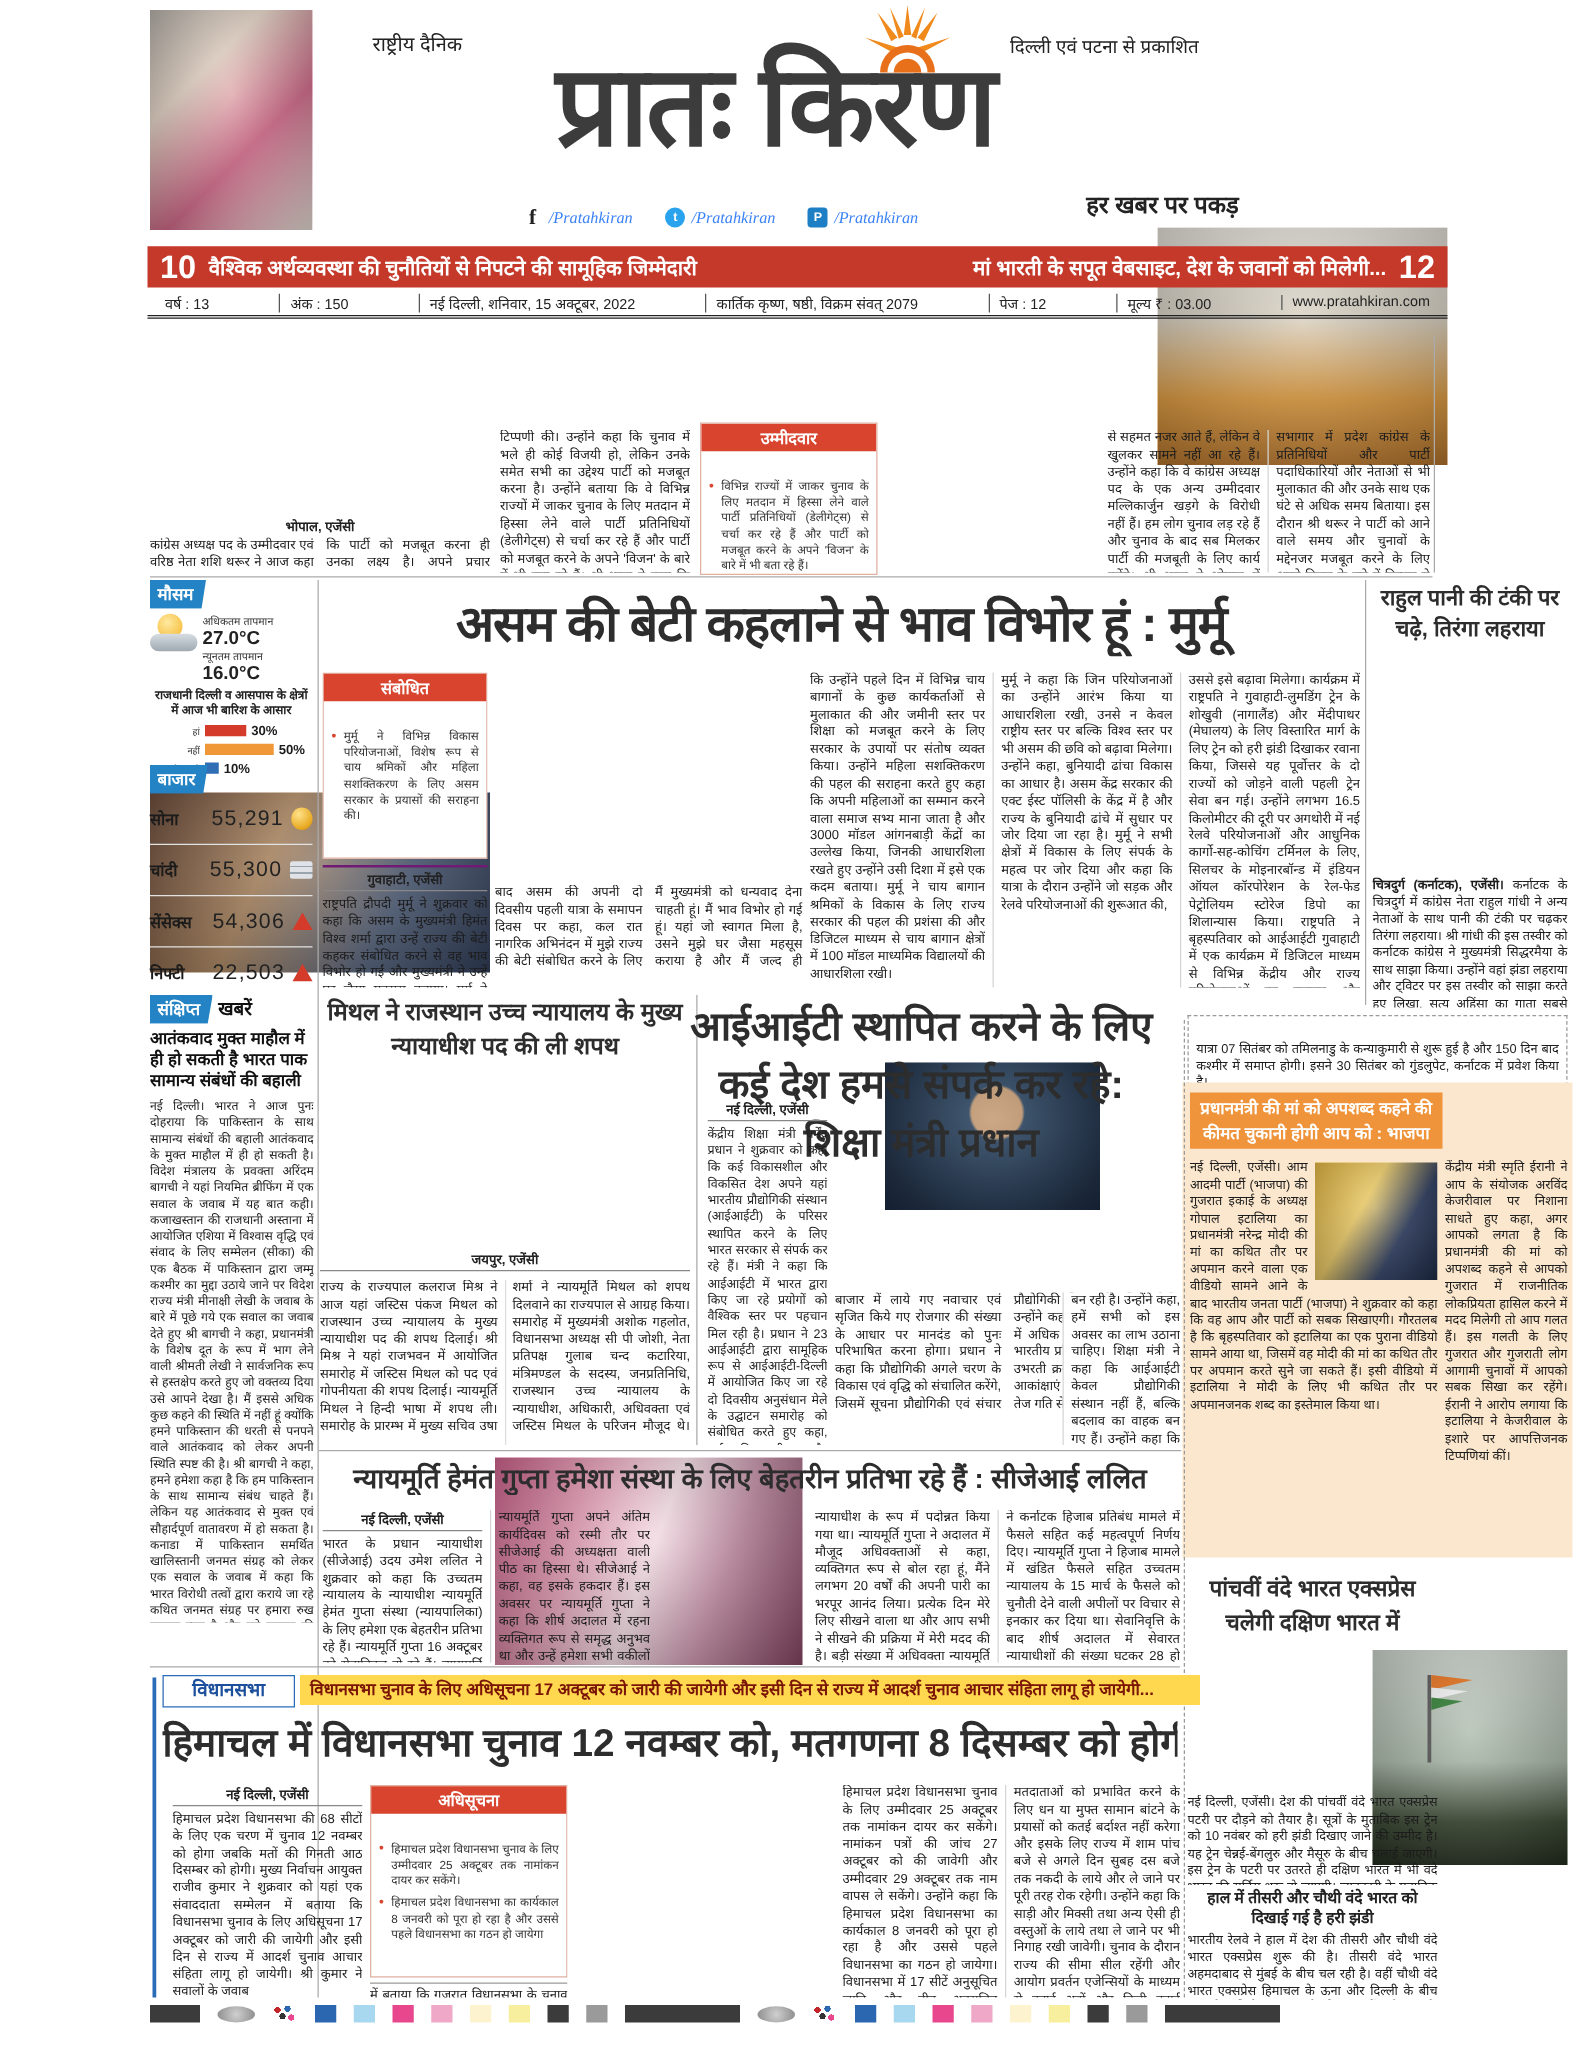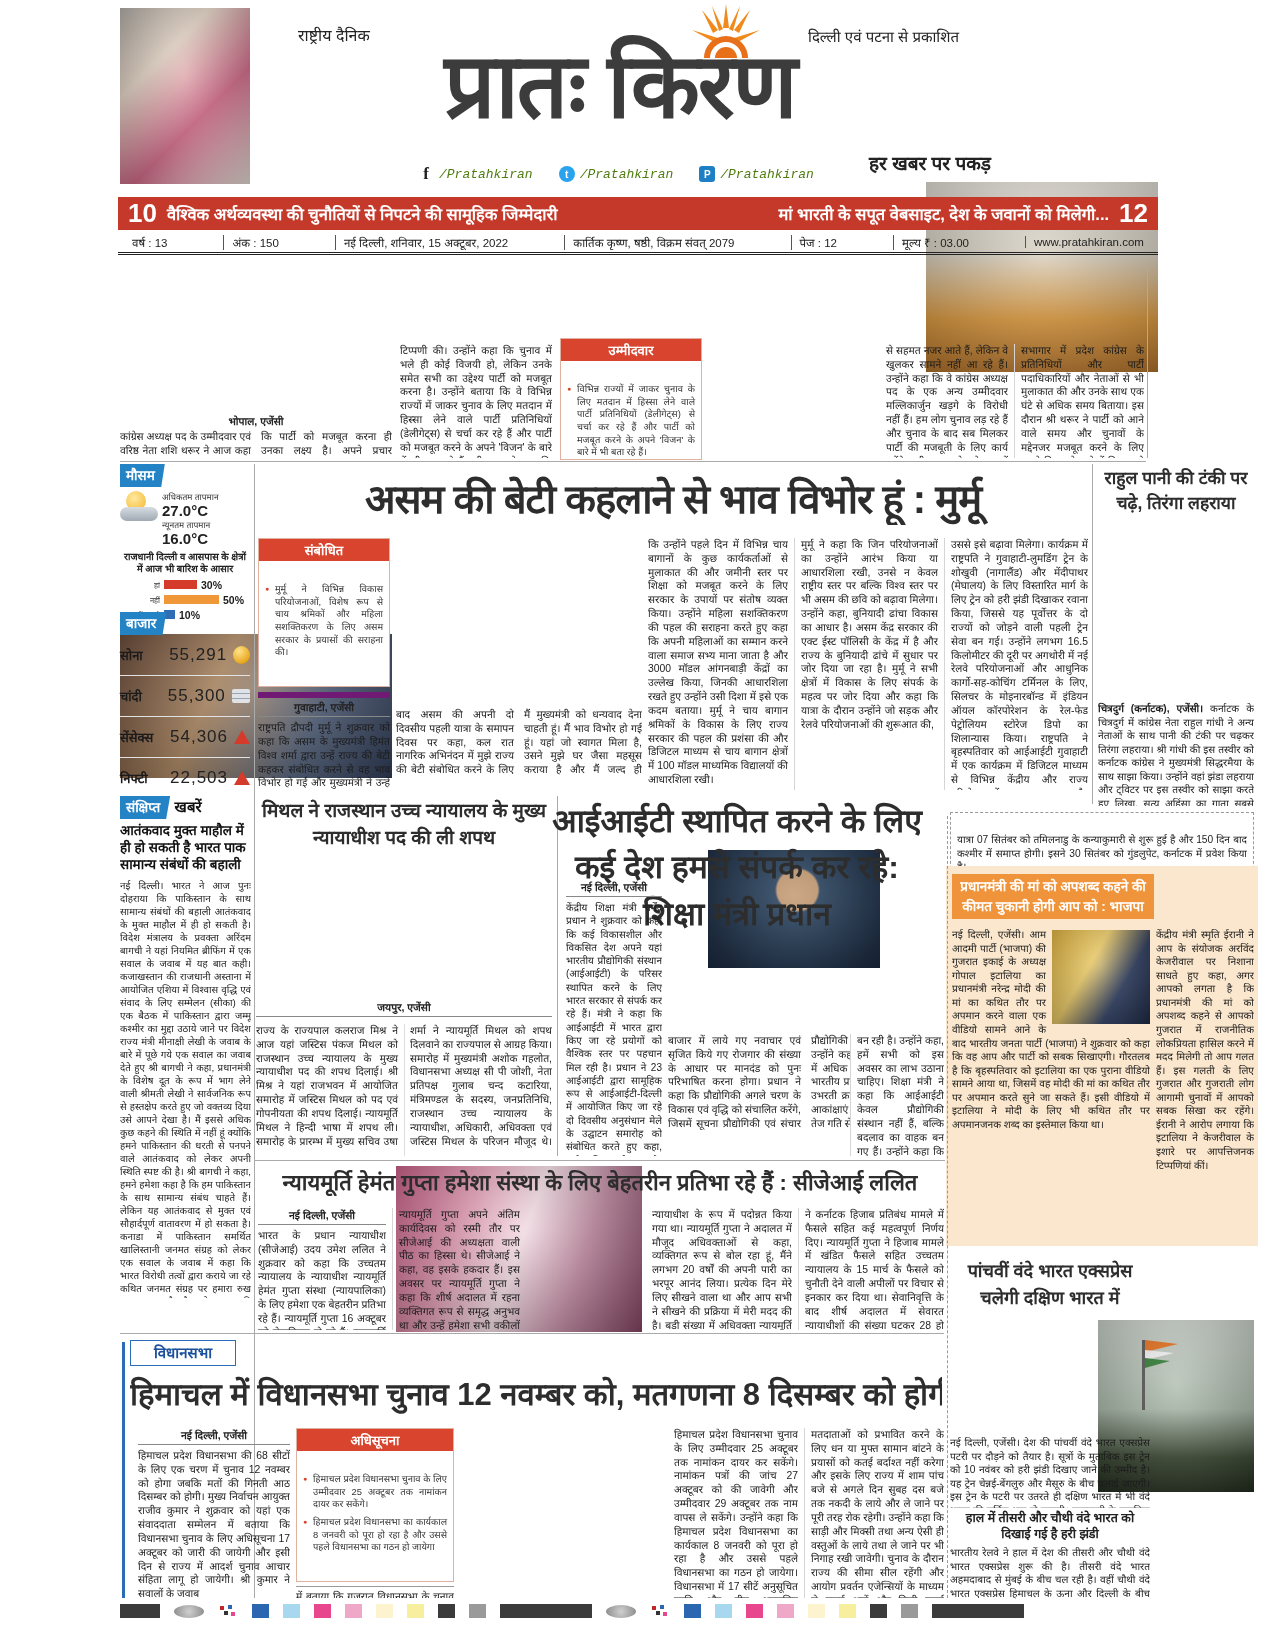--- a/index.html
+++ b/index.html
@@ -21,21 +21,21 @@
   .ph-flag{background:linear-gradient(180deg,#cdd4cd,#aab9aa 52%,#3c4a34 80%,#242e1f);}
   .ph-italia{background:linear-gradient(120deg,#e8b93f,#f0cf6a 38%,#2e3e62 68%,#1f2c48);}
   .ph-flag svg{position:absolute;left:8%;top:6%;}
   
   #mast-title{left:270px;top:26px;width:700px;font-size:90px;font-weight:800;color:#3c3c3c;text-align:center;line-height:1.35;letter-spacing:-2px;}
   #mast-tag{left:298px;top:24px;font-size:16px;color:#222;}
   #mast-pub{left:808px;top:26px;font-size:15px;color:#222;}
   #mast-slogan{left:840px;top:150px;width:180px;font-size:19px;font-weight:700;color:#222;text-align:center;}
   #mast-social{left:418px;top:166px;display:flex;gap:26px;align-items:center;}
   .soc{display:flex;align-items:center;gap:5px;}
-  .soc-h{font-family:Liberation Mono, monospace;font-style:italic;font-size:13px;color:#4d7c0f;}
+  .soc-h{font-family:Liberation Serif, serif;font-style:italic;font-size:13px;color:#3b82f6;}
   .soc-ic{display:inline-flex;align-items:center;justify-content:center;width:16px;height:16px;font-weight:700;}
   .fb{color:#222;font-family:"Liberation Serif",serif;font-size:17px;}
   .tw{background:#2aa3ef;color:#fff;border-radius:50%;font-size:10px;}
   .ap{background:#1f7fc4;color:#fff;border-radius:3px;font-size:10px;}
   
   #teaser{left:118px;top:197px;width:1040px;height:33px;background:#c5392b;color:#fff;display:flex;align-items:center;padding:0 10px;box-sizing:border-box;gap:10px;}
   .tz-num{font-size:26px;font-weight:700;}
   .tz-txt{font-size:16.5px;font-weight:700;}
   #teaser .spacer{flex:1;}
   #dateline{left:118px;top:232px;width:1040px;height:23px;border-bottom:3px double #222;display:flex;align-items:center;justify-content:space-between;font-size:11.5px;color:#222;box-sizing:border-box;padding:0 6px;}
@@ -237,21 +237,21 @@
   <div class="vr" style="left:254px;top:464px;height:1134px;"></div>
 
   <div class="abs story-hl nowrap" style="left:258px;top:470px;width:830px;font-size:40px;letter-spacing:-1px;">असम की बेटी कहलाने से भाव विभोर हूं : मुर्मू</div>
   <div class="abs" style="left:258px;top:538px;width:132px;height:252px;overflow:hidden;">
     <div class="rbox">
       <div class="rbox-label">संबोधित</div>
       <div class="rbox-body">
           <div class="bullet">मुर्मू ने विभिन्न विकास परियोजनाओं, विशेष रूप से चाय श्रमिकों और महिला सशक्तिकरण के लिए असम सरकार के प्रयासों की सराहना की।</div>
         </div>
     </div>
-    <div class="dl" style="margin-top:5px;border-top:6px solid #701a75;padding-top:2px;">गुवाहाटी, एजेंसी</div>
+    <div class="dl" style="margin-top:5px;border-top:2px solid #701a75;padding-top:2px;">गुवाहाटी, एजेंसी</div>
     <div class="jtext">राष्ट्रपति द्रौपदी मुर्मू ने शुक्रवार को कहा कि असम के मुख्यमंत्री हिमंत विश्व शर्मा द्वारा उन्हें राज्य की बेटी कहकर संबोधित करने से वह भाव विभोर हो गईं और मुख्यमंत्री ने उन्हें घर जैसा महसूस कराया। मुर्मू ने विभिन्न विकास परियोजनाओं, विशेष रूप से चाय श्रमिकों और महिला सशक्तिकरण के लिए असम सरकार के प्रयासों की सराहना की। उन्होंने यहां कार्यक्रम में डिजिटल माध्यम से केंद्र और राज्य सरकार की विभिन्न परियोजनाओं की आधारशिला रखने के बाद कहा कि केंद्र बुनियादी ढांचे, संपर्क और अन्य सभी क्षेत्रों को बढ़ावा देकर अपना योगदान दे रहा है। राष्ट्रपति ने पदभार ग्रहण करने के</div>
   </div>
   <div class="abs ph ph-murmu" style="left:396px;top:538px;width:246px;height:166px;"></div>
   <div class="abs jtext" style="left:396px;top:708px;width:246px;height:82px;column-count:2;column-gap:10px;">बाद असम की अपनी दो दिवसीय पहली यात्रा के समापन दिवस पर कहा, कल रात नागरिक अभिनंदन में मुझे राज्य की बेटी संबोधित करने के लिए मैं मुख्यमंत्री को धन्यवाद देना चाहती हूं। मैं भाव विभोर हो गई हूं। यहां जो स्वागत मिला है, उसने मुझे घर जैसा महसूस कराया है और मैं जल्द ही आऊंगी। राज्य सरकार ने बृहस्पतिवार शाम को मुर्मू के सम्मान में एक नागरिक स्वागत समारोह की मेजबानी की थी। इस दौरान मुख्यमंत्री हिमंत विश्व शर्मा ने इस बात की ओर ध्यान दिलाया था कि कैसे ओडिशा सहित देश के विभिन्न हिस्सों के चाय बागान श्रमिक असम में बस गए और इसे अपना घर बना लिया। उन्होंने असम में उनका स्वागत करते हुए कहा था कि इस तरह राष्ट्रपति राज्य की बेटी की तरह हैं।</div>
   <div class="abs jtext" style="left:648px;top:538px;width:140px;height:252px;">कि उन्होंने पहले दिन में विभिन्न चाय बागानों के कुछ कार्यकर्ताओं से मुलाकात की और जमीनी स्तर पर शिक्षा को मजबूत करने के लिए सरकार के उपायों पर संतोष व्यक्त किया। उन्होंने महिला सशक्तिकरण की पहल की सराहना करते हुए कहा कि अपनी महिलाओं का सम्मान करने वाला समाज सभ्य माना जाता है और 3000 मॉडल आंगनबाड़ी केंद्रों का उल्लेख किया, जिनकी आधारशिला रखते हुए उन्होंने उसी दिशा में इसे एक कदम बताया। मुर्मू ने चाय बागान श्रमिकों के विकास के लिए राज्य सरकार की पहल की प्रशंसा की और डिजिटल माध्यम से चाय बागान क्षेत्रों में 100 मॉडल माध्यमिक विद्यालयों की आधारशिला रखी।</div>
   <div class="abs jtext bl" style="left:794px;top:538px;width:144px;height:252px;">मुर्मू ने कहा कि जिन परियोजनाओं का उन्होंने आरंभ किया या आधारशिला रखी, उनसे न केवल राष्ट्रीय स्तर पर बल्कि विश्व स्तर पर भी असम की छवि को बढ़ावा मिलेगा। उन्होंने कहा, बुनियादी ढांचा विकास का आधार है। असम केंद्र सरकार की एक्ट ईस्ट पॉलिसी के केंद्र में है और राज्य के बुनियादी ढांचे में सुधार पर जोर दिया जा रहा है। मुर्मू ने सभी क्षेत्रों में विकास के लिए संपर्क के महत्व पर जोर दिया और कहा कि यात्रा के दौरान उन्होंने जो सड़क और रेलवे परियोजनाओं की शुरूआत की,</div>
   <div class="abs jtext bl" style="left:944px;top:538px;width:144px;height:252px;">उससे इसे बढ़ावा मिलेगा। कार्यक्रम में राष्ट्रपति ने गुवाहाटी-लुमडिंग ट्रेन के शोखुवी (नागालैंड) और मेंदीपाथर (मेघालय) के लिए विस्तारित मार्ग के लिए ट्रेन को हरी झंडी दिखाकर रवाना किया, जिससे यह पूर्वोत्तर के दो राज्यों को जोड़ने वाली पहली ट्रेन सेवा बन गई। उन्होंने लगभग 16.5 किलोमीटर की दूरी पर अगथोरी में नई रेलवे परियोजनाओं और आधुनिक कार्गो-सह-कोचिंग टर्मिनल के लिए, सिलचर के मोइनारबॉन्ड में इंडियन ऑयल कॉरपोरेशन के रेल-फेड पेट्रोलियम स्टोरेज डिपो का शिलान्यास किया। राष्ट्रपति ने बृहस्पतिवार को आईआईटी गुवाहाटी में एक कार्यक्रम में डिजिटल माध्यम से विभिन्न केंद्रीय और राज्य परियोजनाओं का उद्घाटन और शिलान्यास किया था। वह शाम को बाद में राज्य सरकार द्वारा उनके सम्मान में बुलाए गए एक नागरिक स्वागत समारोह में भी शामिल हुईं। उन्होंने शुक्रवार की सुबह यहां कामाख्या मंदिर में जाकर पूजा-अर्चना की।</div>
   <div class="vr" style="left:1092px;top:464px;height:340px;"></div>
 
   <div class="abs story-hl" style="left:1098px;top:466px;width:156px;font-size:17.5px;line-height:1.45;">राहुल पानी की टंकी पर चढ़े, तिरंगा लहराया</div>
@@ -310,20 +310,21 @@
   <div class="vr vr-dash" style="left:947px;top:816px;height:782px;"></div>
   <div class="abs story-hl" style="left:950px;top:1258px;width:200px;font-size:18px;line-height:1.5;">पांचवीं वंदे भारत एक्सप्रेस चलेगी दक्षिण भारत में</div>
 
   <div class="abs jtext" style="left:950px;top:1436px;width:200px;height:72px;font-size:10.2px;">नई दिल्ली, एजेंसी। देश की पांचवीं वंदे भारत एक्सप्रेस पटरी पर दौड़ने को तैयार है। सूत्रों के मुताबिक इस ट्रेन को 10 नवंबर को हरी झंडी दिखाए जाने की उम्मीद है। यह ट्रेन चेन्नई-बेंगलुरु और मैसूरु के बीच चलाई जाएगी। इस ट्रेन के पटरी पर उतरते ही दक्षिण भारत में भी वंदे भारत की सर्विस शुरू हो जाएगी। जानकारी के मुताबिक यह ट्रेन करीब 483 किलोमीटर की दूरी तय करेगी।</div>
   <div class="abs subhead" style="left:950px;top:1510px;width:200px;">हाल में तीसरी और चौथी वंदे भारत को दिखाई गई है हरी झंडी</div>
   <div class="abs jtext" style="left:950px;top:1546px;width:200px;height:54px;font-size:10.2px;">भारतीय रेलवे ने हाल में देश की तीसरी और चौथी वंदे भारत एक्सप्रेस शुरू की है। तीसरी वंदे भारत अहमदाबाद से मुंबई के बीच चल रही है। वहीं चौथी वंदे भारत एक्सप्रेस हिमाचल के ऊना और दिल्ली के बीच शुरू हो चुकी है। गुजरात और हिमाचल में इसी साल के अंत में चुनाव होने हैं। माना जा रहा है चुनाव को देखते हुए इन दो राज्यों को वंदे भारत की सौगात मिली है। कर्नाटक में अगले साल चुनाव होने वाले हैं।</div>
 
   <div class="hr" style="left:120px;top:1333px;width:824px;"></div>
   <div class="abs" style="left:122px;top:1342px;width:3px;height:256px;background:#2b6cb8;"></div>
   <div class="abs" id="him-label" style="left:130px;top:1340px;width:104px;height:24px;">विधानसभा</div>
+  <div class="abs" id="him-ticker" style="left:240px;top:1340px;width:704px;height:24px;">विधानसभा चुनाव के लिए अधिसूचना 17 अक्टूबर को जारी की जायेगी और इसी दिन से राज्य में आदर्श चुनाव आचार संहिता लागू हो जायेगी...</div>
   <div class="abs story-hl nowrap" style="left:130px;top:1372px;width:812px;font-size:31px;">हिमाचल में विधानसभा चुनाव 12 नवम्बर को, मतगणना 8 दिसम्बर को होगी</div>
   <div class="abs" style="left:138px;top:1428px;width:152px;height:170px;overflow:hidden;">
     <div class="dl">नई दिल्ली, एजेंसी</div>
     <div class="jtext">हिमाचल प्रदेश विधानसभा की 68 सीटों के लिए एक चरण में चुनाव 12 नवम्बर को होगा जबकि मतों की गिनती आठ दिसम्बर को होगी। मुख्य निर्वाचन आयुक्त राजीव कुमार ने शुक्रवार को यहां एक संवाददाता सम्मेलन में बताया कि विधानसभा चुनाव के लिए अधिसूचना 17 अक्टूबर को जारी की जायेगी और इसी दिन से राज्य में आदर्श चुनाव आचार संहिता लागू हो जायेगी। श्री कुमार ने सवालों के जवाब</div>
   </div>
   <div class="abs" style="left:296px;top:1428px;width:158px;height:170px;overflow:hidden;">
     <div class="rbox">
       <div class="rbox-label">अधिसूचना</div>
       <div class="rbox-body">
         <div class="bullet">हिमाचल प्रदेश विधानसभा चुनाव के लिए उम्मीदवार 25 अक्टूबर तक नामांकन दायर कर सकेंगे।</div>

